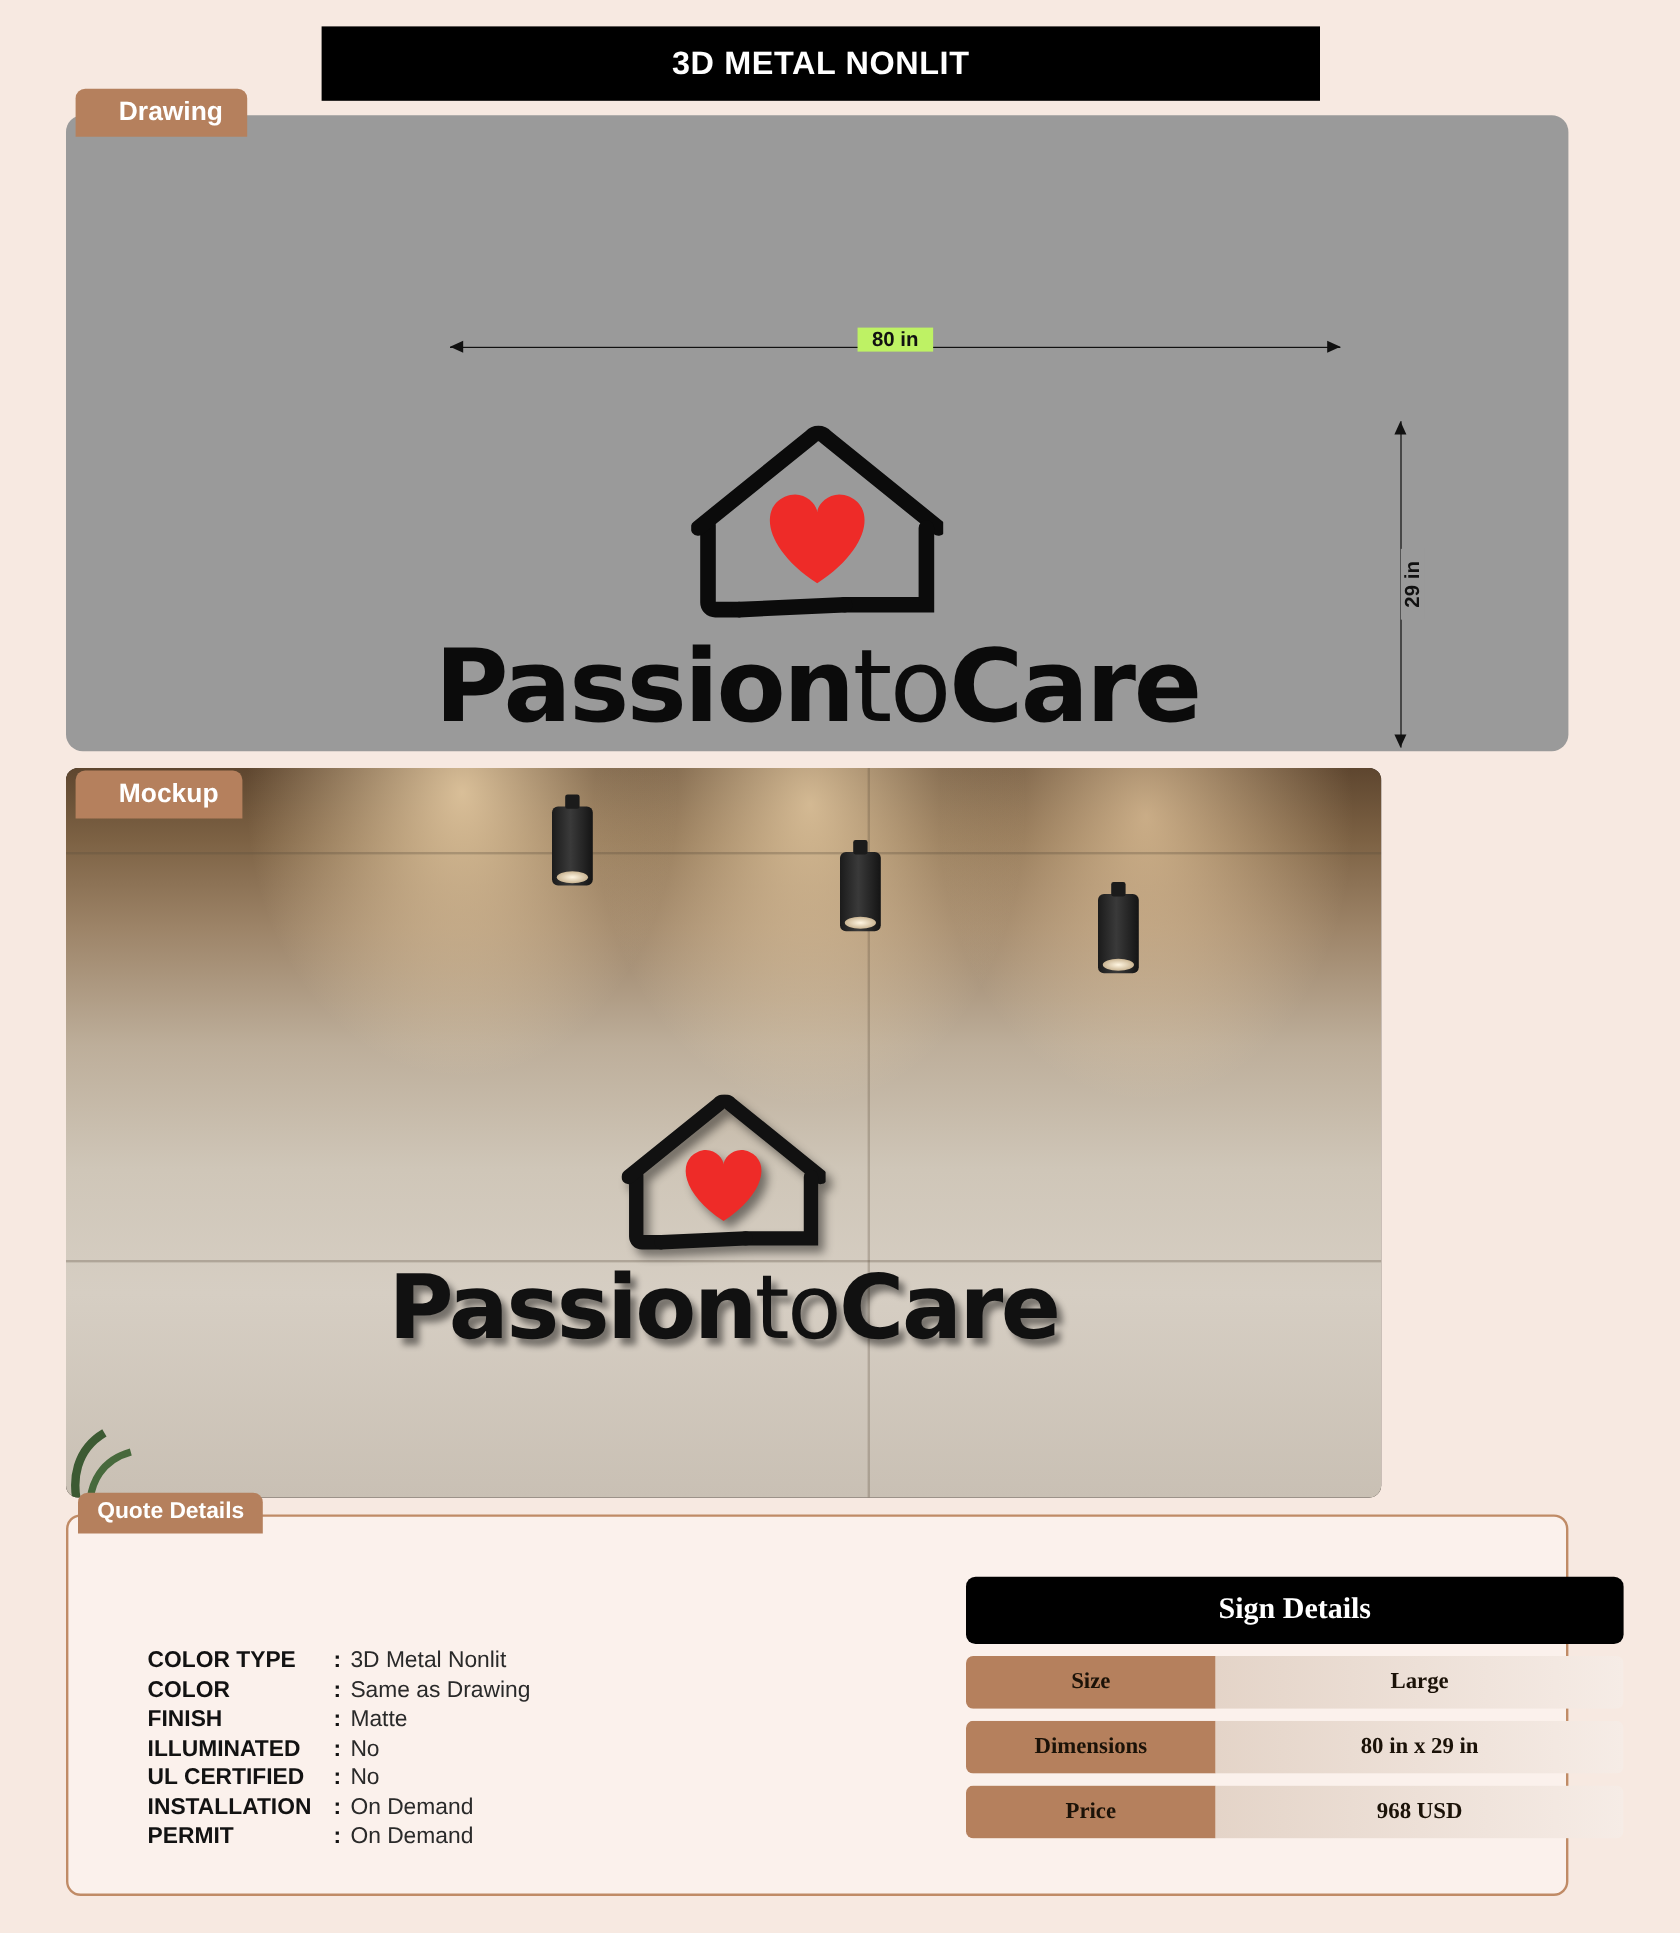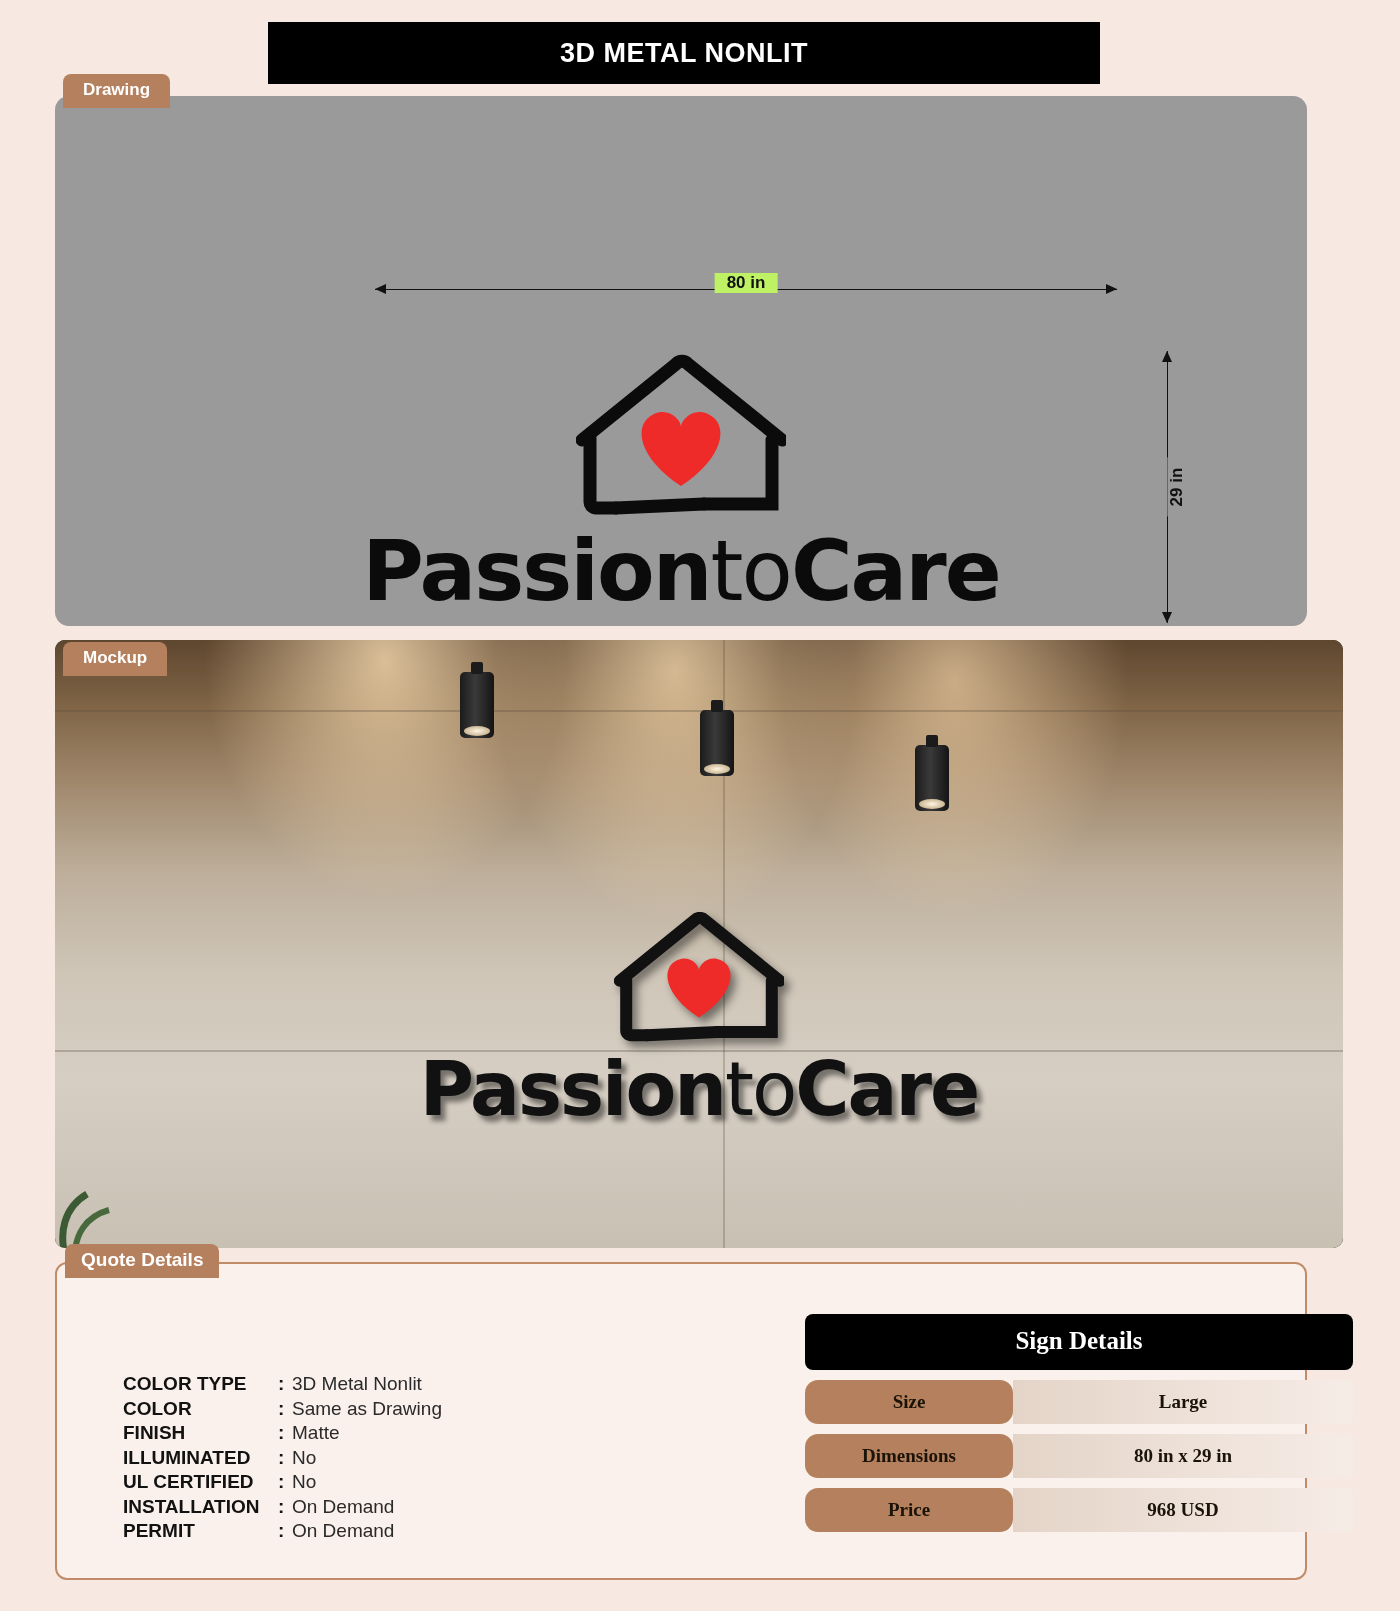--- a/index.html
+++ b/index.html
@@ -35,23 +35,23 @@
   .panel {
     position: absolute;
     border-radius: 14px;
     overflow: visible;
   }
   .panel-tab {
     position: absolute;
     left: 8px; top: -22px;
     background: #b5805d;
     color: #fff;
-    font-size: 17px;
-    font-weight: bold;
-    padding: 6px 20px 8px 20px;
+    font-size: 22px;
+    font-weight: bold;
+    padding: 6px 20px 8px 36px;
     border-radius: 8px 8px 0 0;
     z-index: 5;
     white-space: nowrap;
   }
 
   
   .drawing-panel {
     left: 55px; top: 96px;
     width: 1252px; height: 530px;
     background: #9a9a9a;
@@ -129,21 +129,21 @@
     letter-spacing: -2px;
     color: #0b0b0b;
     line-height: 1;
     margin-top: 6px;
   }
   .logo-wordmark .mid { font-weight: normal; }
 
   
   .mockup-panel {
     left: 55px; top: 640px;
-    width: 1288px; height: 608px;
+    width: 1096px; height: 608px;
     border-radius: 10px;
     overflow: hidden;
     background: #1a150f;
   }
   .mockup-grad {
     position: absolute; inset: 0;
     background:
       radial-gradient(ellipse 250px 330px at 330px 20px, rgba(255,228,185,0.75), rgba(255,220,170,0) 72%),
       radial-gradient(ellipse 250px 350px at 620px 30px, rgba(255,228,185,0.7), rgba(255,220,170,0) 72%),
       radial-gradient(ellipse 240px 330px at 900px 40px, rgba(255,224,180,0.62), rgba(255,220,170,0) 72%),
@@ -266,21 +266,20 @@
     overflow: hidden;
   }
   .sd-key {
     width: 208px;
     background: #b5805d;
     color: #1b1208;
     font-weight: bold;
     font-size: 19px;
     text-align: center;
     padding: 11px 0;
-    border-radius: 13px;
   }
   .sd-val {
     flex: 1;
     background: linear-gradient(90deg, #e4d4c8, #f6ece6);
     color: #1b1208;
     font-weight: bold;
     font-size: 19px;
     text-align: center;
     padding: 11px 0;
   }

